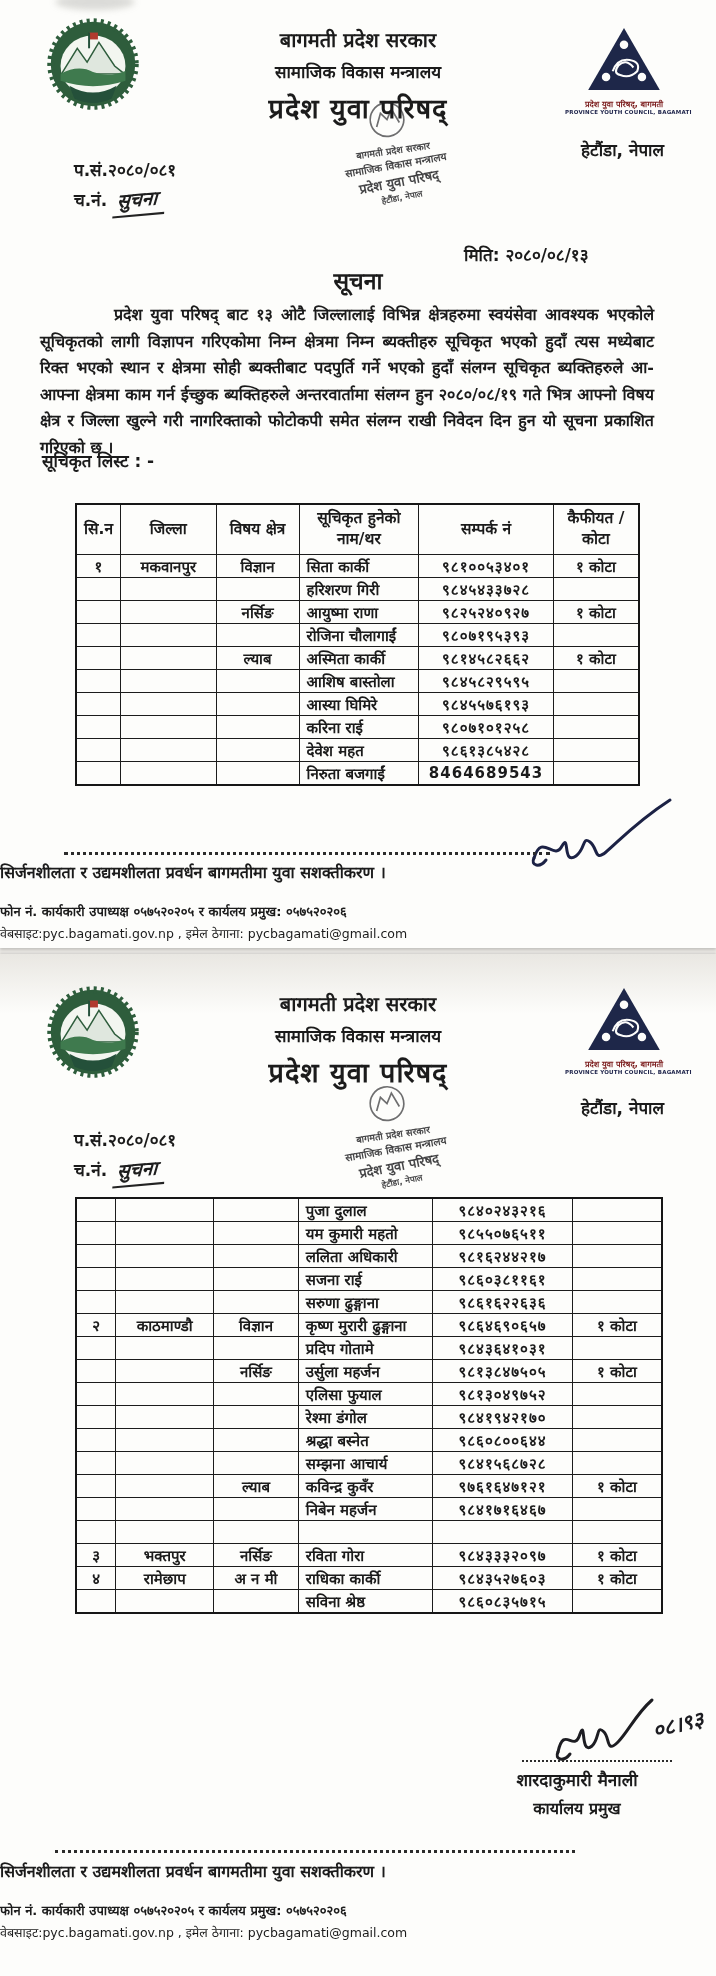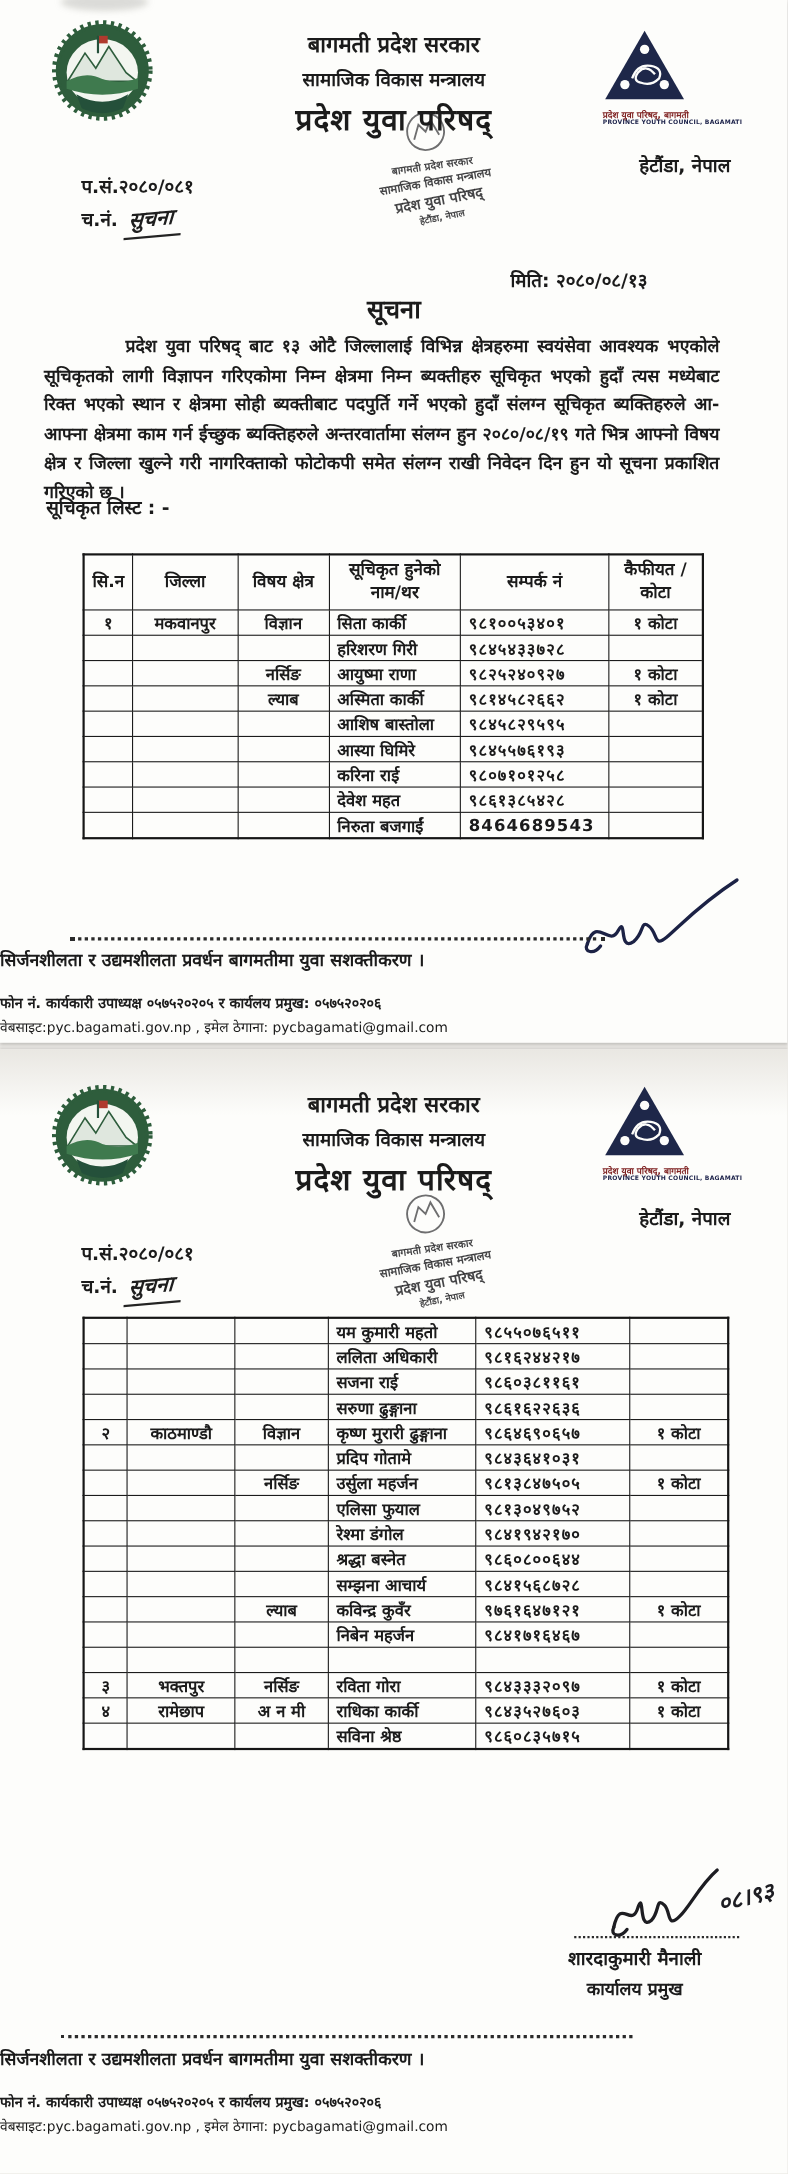--- a/index.html
+++ b/index.html
@@ -20,21 +20,21 @@
     box-shadow:0 -1px 2px rgba(0,0,0,.12);
   }
   .artifact { position:absolute; background:rgba(120,118,112,.25); filter:blur(3px); border-radius:50%; }
 
   
   .head-titles { position:absolute; left:0; width:100%; text-align:center; }
   .t1 { font-size:20px; font-weight:bold; }
   .t2 { font-size:17px; font-weight:bold; margin-top:7px; }
   .t3 { font-size:27px; font-weight:bold; margin-top:6px; letter-spacing:1px; }
   .emblem { position:absolute; left:34px; width:118px; height:104px; }
-  .pyclogo { position:absolute; right:50px; width:118px; }
+  .pyclogo { position:absolute; right:33px; width:118px; text-align:center; }
   .pyclogo .cap-np { font-size:8px; font-weight:bold; color:#7d1f1f; margin-top:2px; white-space:nowrap; }
   .pyclogo .cap-en { font-size:5.5px; font-weight:bold; color:#20264d; letter-spacing:.2px; white-space:nowrap; }
   .location { position:absolute; right:52px; font-size:17px; font-weight:bold; }
   .refs { position:absolute; left:74px; font-size:17px; font-weight:bold; line-height:29px; }
   .hand {
     display:inline-block; font-size:19px; font-weight:bold; font-style:italic;
     transform:rotate(-5deg) skewX(-8deg); border-bottom:2px solid #232323; padding:0 8px 0 4px;
     color:#1e1e1e;
   }
   .stamp {
@@ -58,21 +58,21 @@
 
   table.roster { border-collapse:collapse; position:absolute; background:#fdfdfb; }
   table.roster th, table.roster td {
     border:1.8px solid #1c1c1c; padding:1px 7px; font-weight:bold;
     font-size:15px; height:23px; vertical-align:middle;
   }
   table.roster { border:2.5px solid #161616; }
   table.roster th { font-size:15.5px; text-align:center; height:50px; line-height:21px; }
   td.c-sn, td.c-quota, td.c-field, td.c-district { text-align:center; }
   td.c-name { text-align:left; }
-  td.c-phone { text-align:left; letter-spacing:1px; }
+  td.c-phone { text-align:center; letter-spacing:1px; }
   .tbl1 { left:75px; top:503px; width:565px; }
   .tbl2 { left:75px; top:243px; width:588px; }
   .tbl2 td { height:21px; }
 
   .sig-svg { position:absolute; }
   .dotted { position:absolute; border-top:3px dotted #2b2b2b; }
 
   .footer { position:absolute; left:0; width:100%; }
   .f-slogan { font-size:16px; font-weight:bold; }
   .f-phone  { font-size:13px; font-weight:bold; margin-top:19px; }
@@ -189,20 +189,28 @@
 
         <tr>
           <td class="c-sn"></td>
           <td class="c-district"></td>
           <td class="c-field">नर्सिङ</td>
           <td class="c-name">आयुष्मा राणा</td>
           <td class="c-phone">९८२५२४०९२७</td>
           <td class="c-quota">१ कोटा</td>
         </tr>
 
+        <tr>
+          <td class="c-sn"></td>
+          <td class="c-district"></td>
+          <td class="c-field"></td>
+          <td class="c-name">रोजिना चौलागाईं</td>
+          <td class="c-phone">९८०७१९५३९३</td>
+          <td class="c-quota"></td>
+        </tr>
 
 
         <tr>
           <td class="c-sn"></td>
           <td class="c-district"></td>
           <td class="c-field">ल्याब</td>
           <td class="c-name">अस्मिता कार्की</td>
           <td class="c-phone">९८१४५८२६६२</td>
           <td class="c-quota">१ कोटा</td>
         </tr>
@@ -323,20 +331,28 @@
     <colgroup>
         <col style="width:40px">
         <col style="width:98px">
         <col style="width:85px">
         <col style="width:135px">
         <col style="width:140px">
         <col style="width:90px">
       </colgroup>
     <tbody>
 
+        <tr>
+          <td class="c-sn"></td>
+          <td class="c-district"></td>
+          <td class="c-field"></td>
+          <td class="c-name">पुजा दुलाल</td>
+          <td class="c-phone">९८४०२४३२१६</td>
+          <td class="c-quota"></td>
+        </tr>
 
         <tr>
           <td class="c-sn"></td>
           <td class="c-district"></td>
           <td class="c-field"></td>
           <td class="c-name">यम कुमारी महतो</td>
           <td class="c-phone">९८५५०७६५११</td>
           <td class="c-quota"></td>
         </tr>
 

